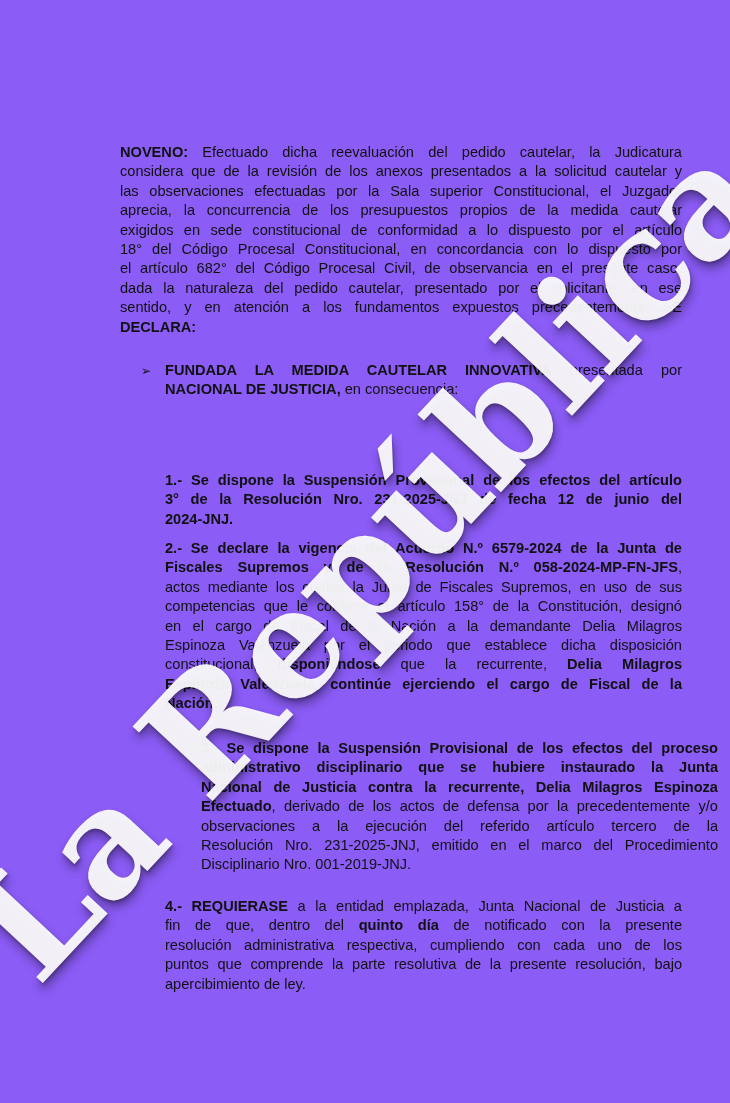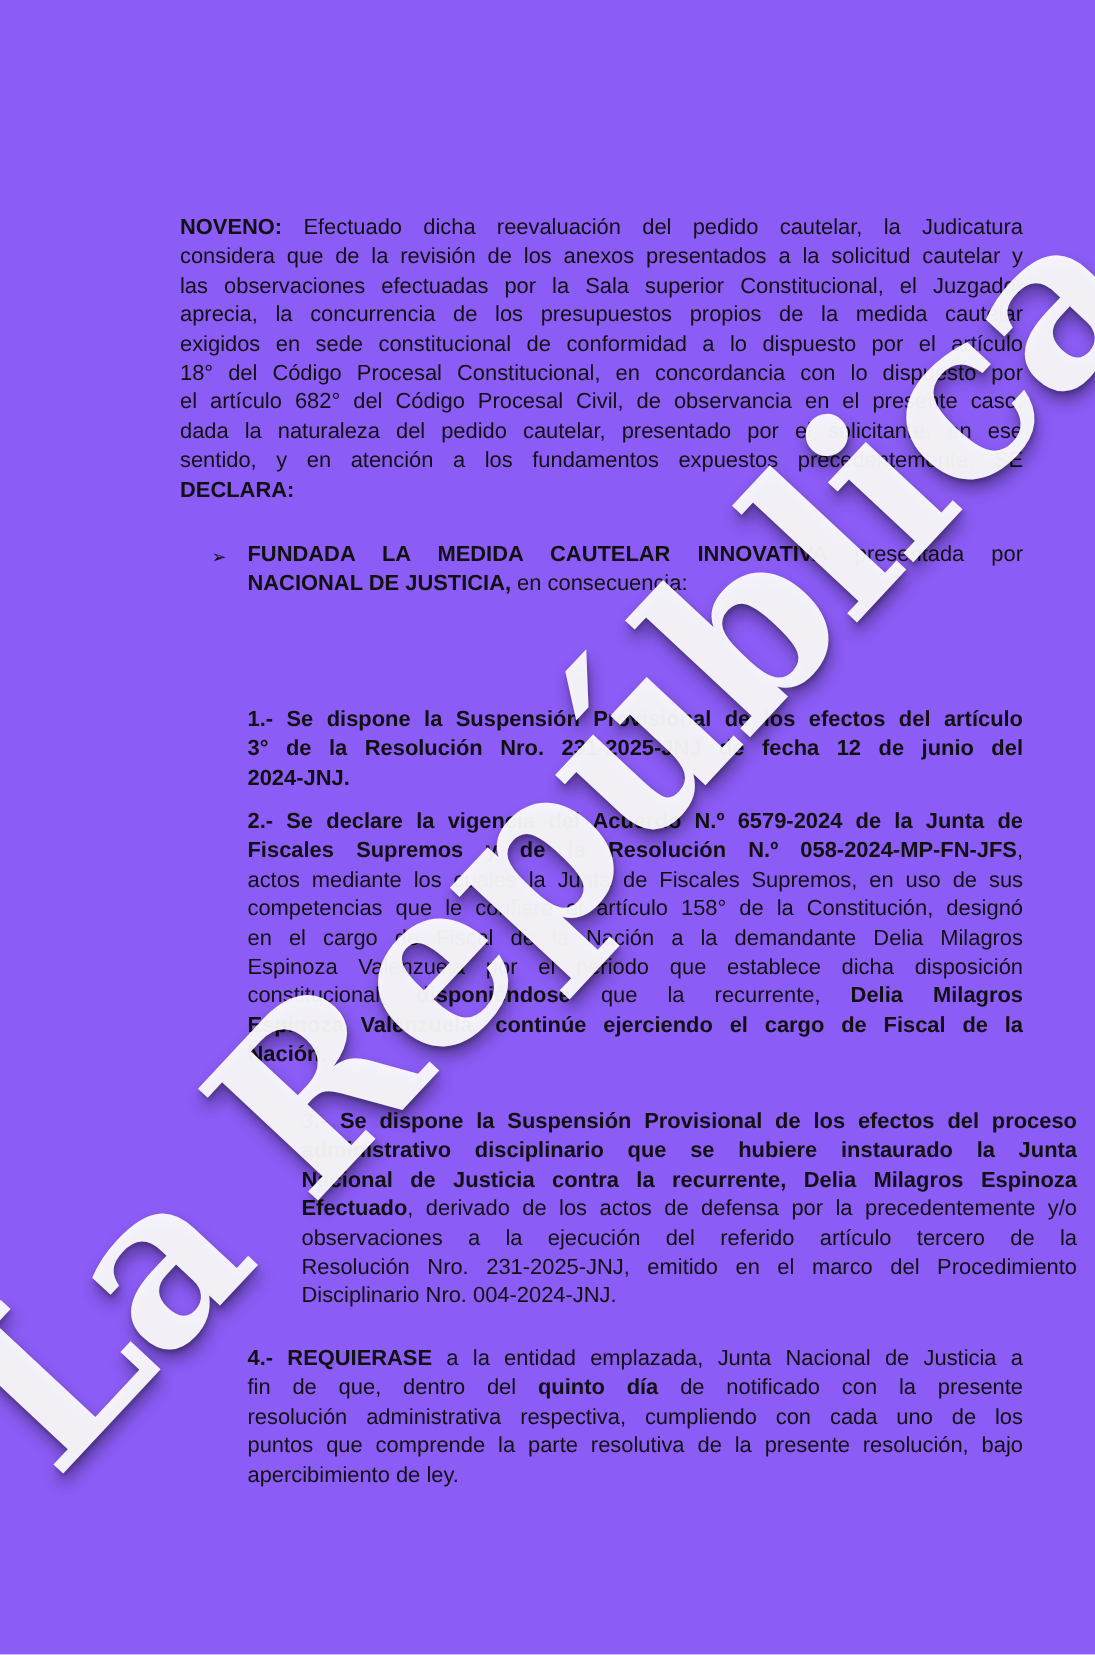--- a/index.html
+++ b/index.html
@@ -66,21 +66,21 @@
     <span class="line last b">Nación.</span>
   </div>
 
   <div class="para" id="p-item3">
     <span class="line b">3.- Se dispone la Suspensión Provisional de los efectos del proceso</span>
     <span class="line b">administrativo disciplinario que se hubiere instaurado la Junta</span>
     <span class="line b">Nacional de Justicia contra la recurrente, Delia Milagros Espinoza</span>
     <span class="line"><span class="b">Efectuado</span><span>, derivado de los actos de defensa por la precedentemente y/o</span></span>
     <span class="line">observaciones a la ejecución del referido artículo tercero de la</span>
     <span class="line">Resolución Nro. 231-2025-JNJ, emitido en el marco del Procedimiento</span>
-    <span class="line last">Disciplinario Nro. 004-2024-JNJ.</span>
+    <span class="line last">Disciplinario Nro. 001-2019-JNJ.</span>
   </div>
 
   <div class="para" id="p-item4">
     <span class="line"><span class="b">4.- REQUIERASE</span><span> a la entidad emplazada, Junta Nacional de Justicia a</span></span>
     <span class="line"><span>fin de que, dentro del </span><span class="b">quinto día</span><span> de notificado con la presente</span></span>
     <span class="line">resolución administrativa respectiva, cumpliendo con cada uno de los</span>
     <span class="line">puntos que comprende la parte resolutiva de la presente resolución, bajo</span>
     <span class="line last">apercibimiento de ley.</span>
   </div>
 

